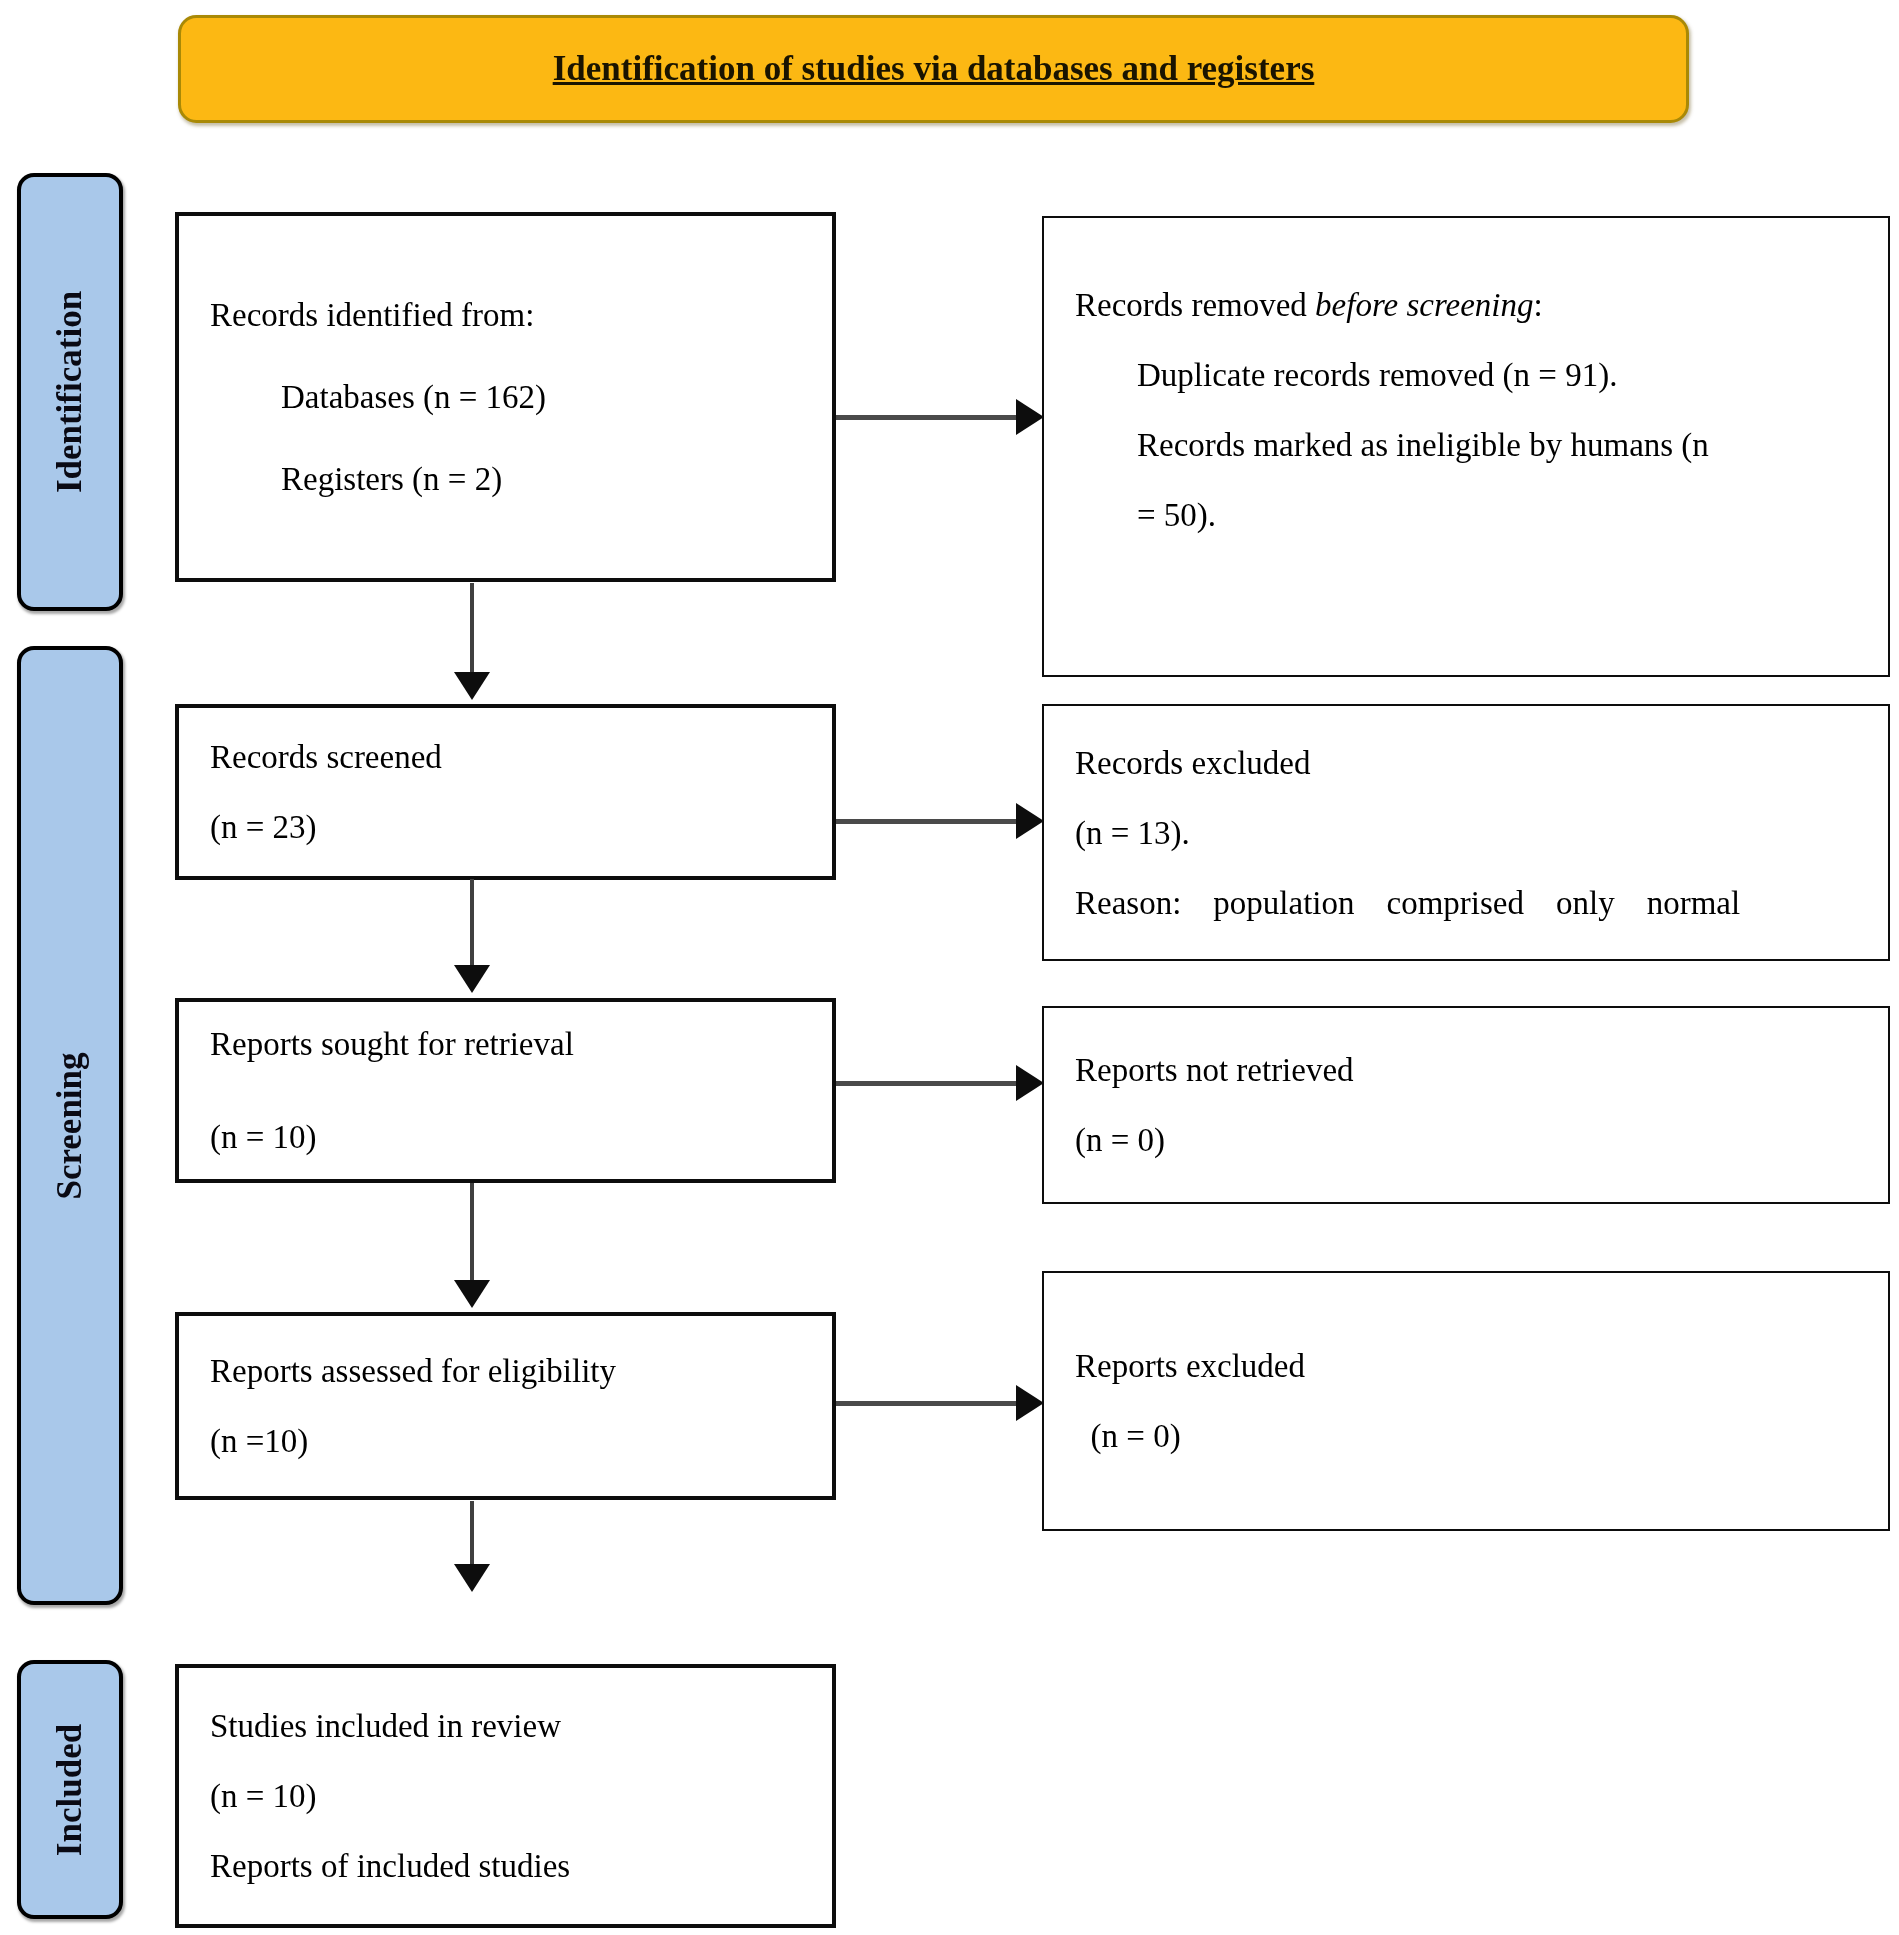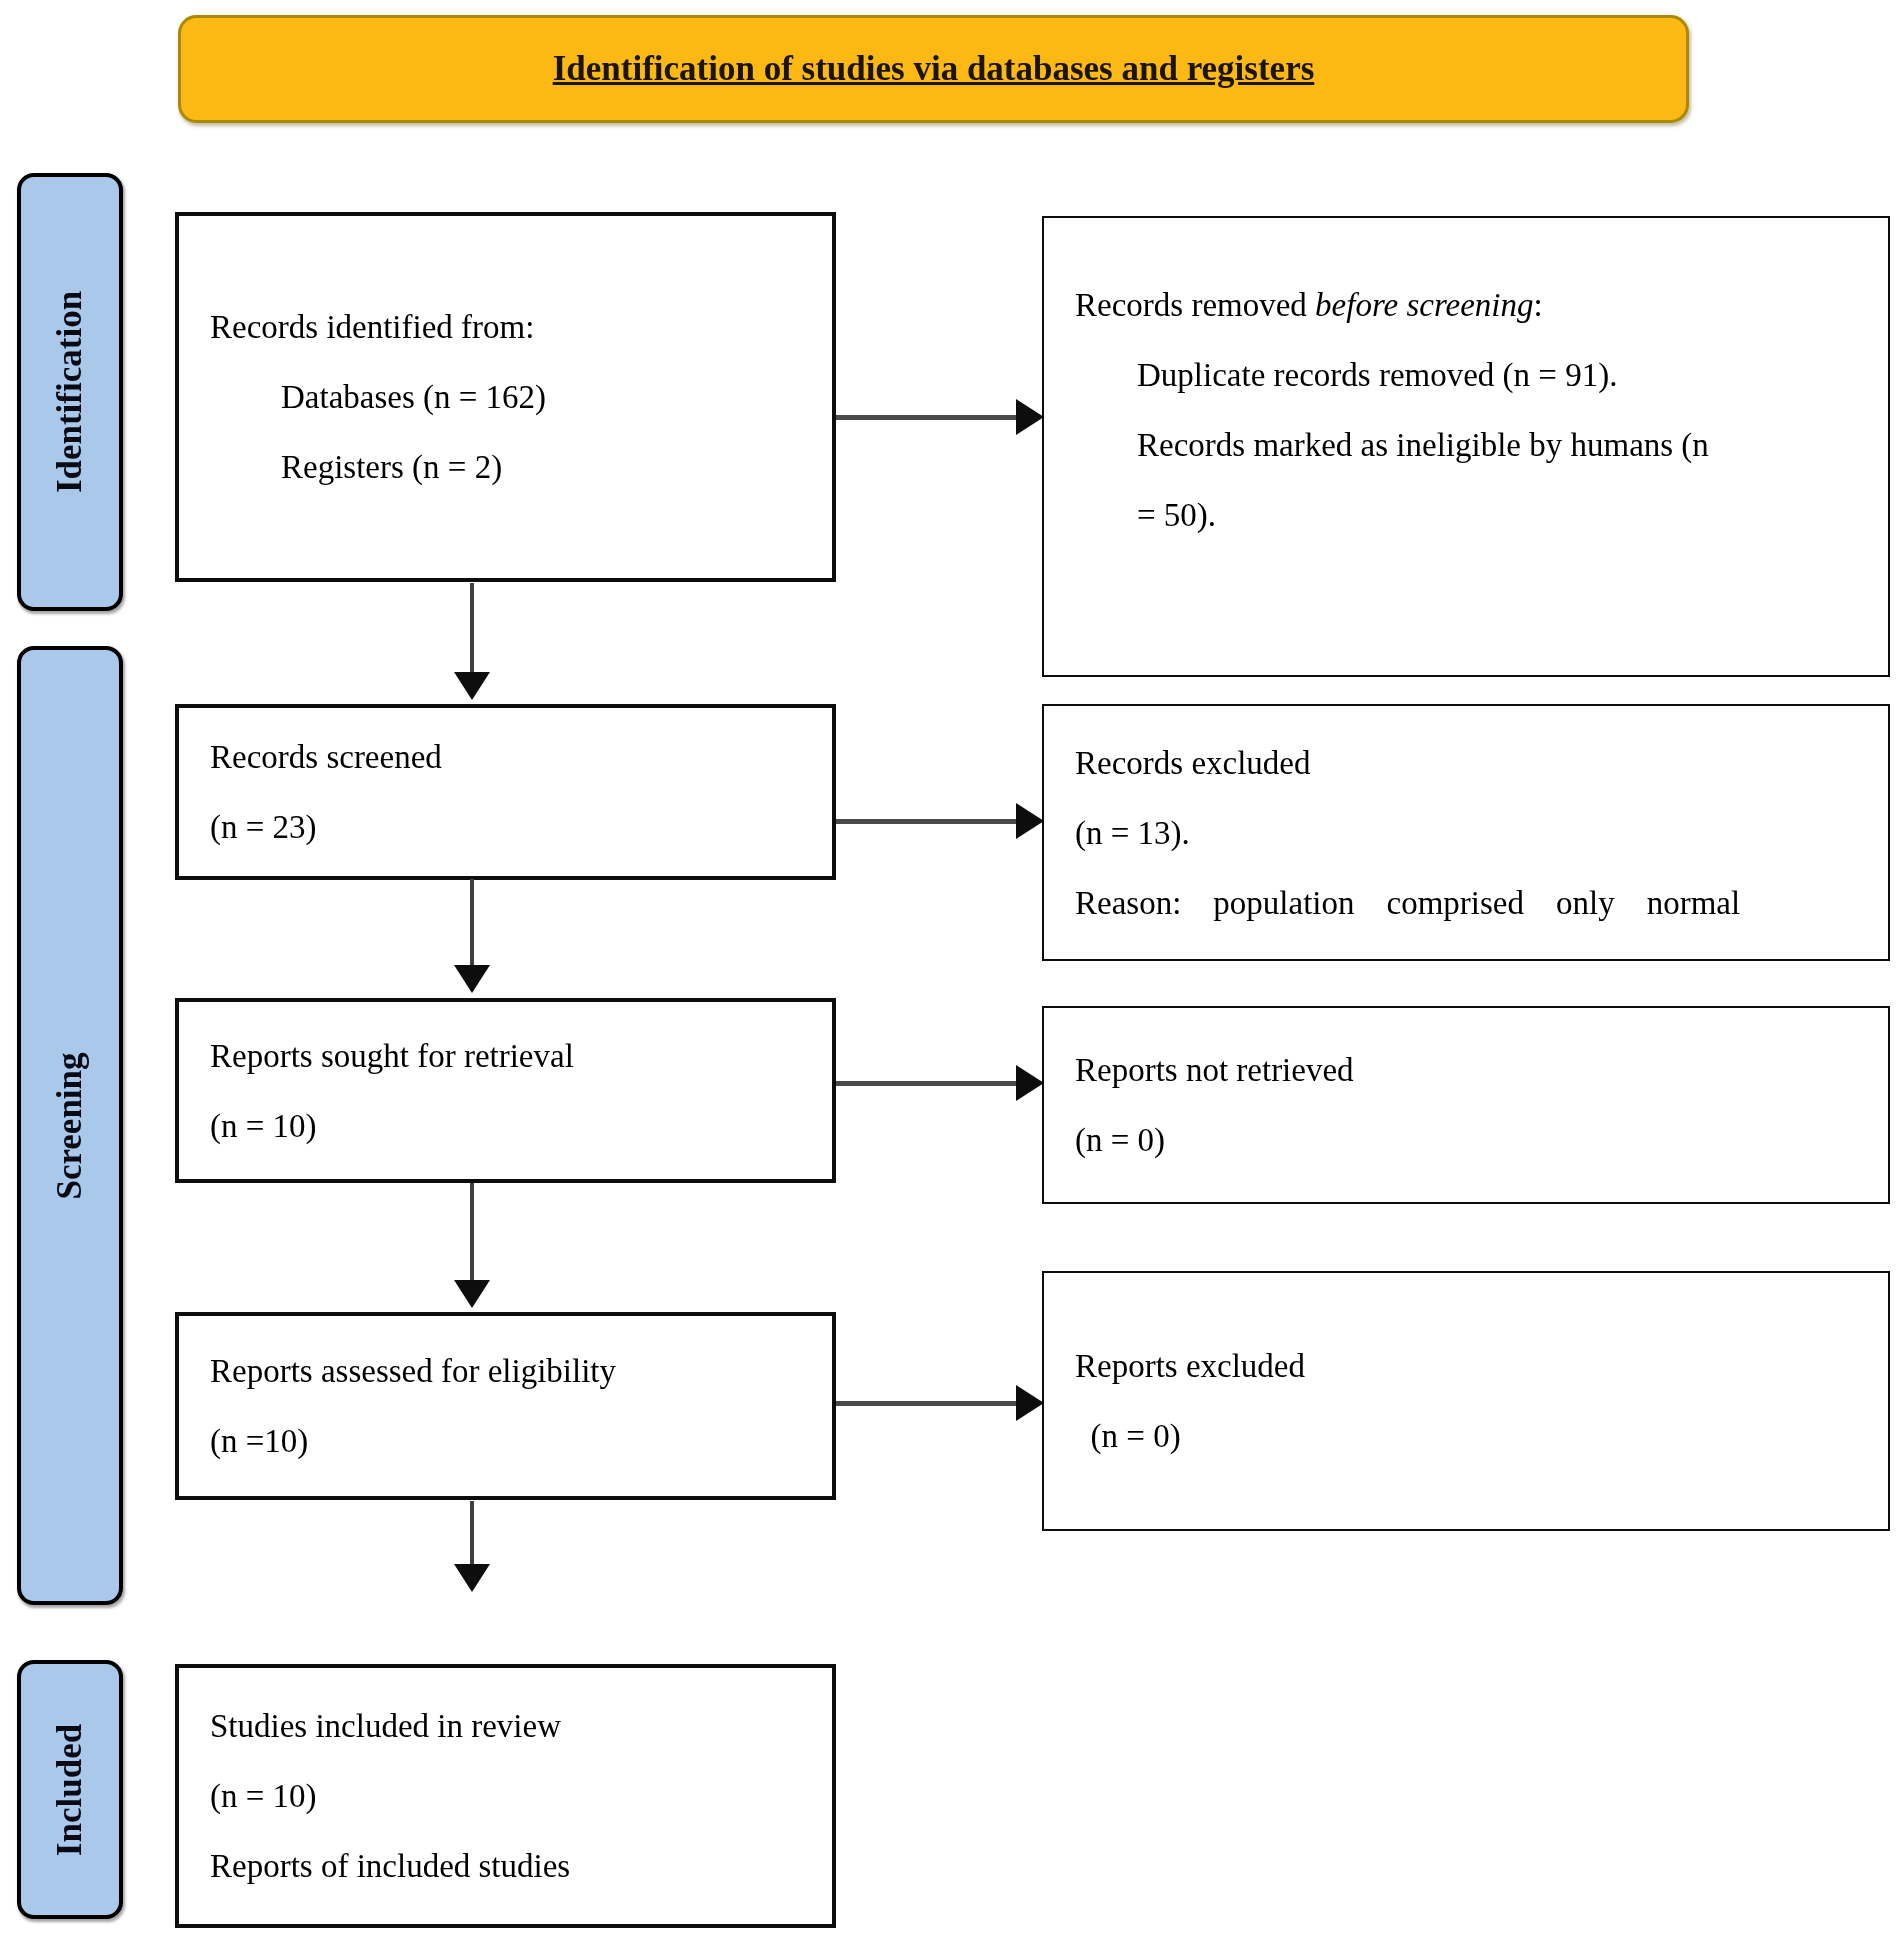--- a/index.html
+++ b/index.html
@@ -31,25 +31,25 @@
   
   .box{position:absolute;background:var(--box-bg);border:4.2px solid var(--box-border);
     display:flex;flex-direction:column;justify-content:center;
     padding:7px 21px 7px 31px;font-size:33px;line-height:70px;}
   .box .line{white-space:nowrap;}
   .indent{padding-left:71px;}
   .indent-sm{padding-left:62px;}
   .tiny-indent{padding-left:15.6px;}
   .col-left{left:175px;width:661px;}
   .col-right{left:1042px;width:848px;border-width:2.8px;}
-  .box-identified{top:212px;height:370px;}
+  .box-identified{top:212px;height:370px;gap:12px;}
   .box-removed{top:216px;height:461px;justify-content:flex-start;padding-top:52px;}
   .box-screened{top:704px;height:176px;}
   .box-excluded{top:704px;height:257px;}
-  .box-sought{top:998px;height:185px;}
+  .box-sought{top:998px;height:185px;justify-content:space-between;}
   .box-notretrieved{top:1006px;height:198px;}
   .box-assessed{top:1312px;height:188px;}
   .box-reportsexcluded{top:1271px;height:260px;}
   .box-included{top:1664px;height:264px;}
   .justify-line{word-spacing:0.72em;}
   .it{font-style:italic;}
 
   
   .vline{position:absolute;left:470px;width:4.2px;background:var(--arrow);}
   .head-down{position:absolute;left:454px;width:0;height:0;

